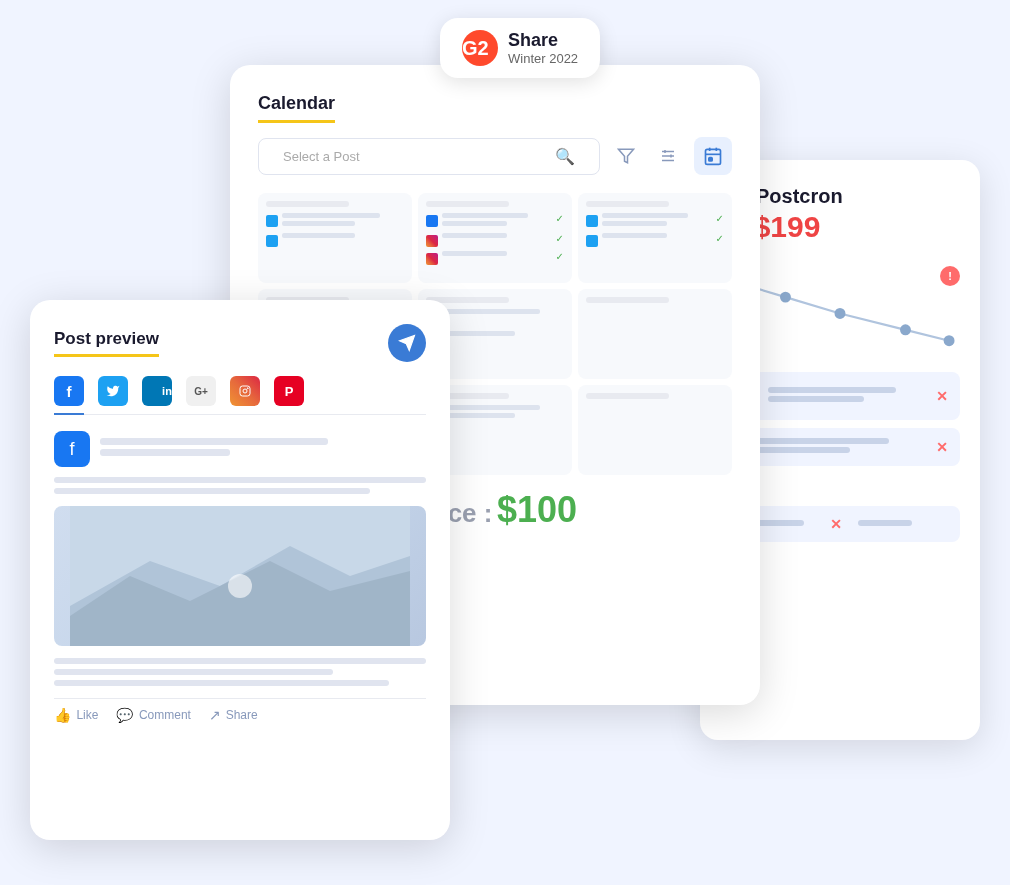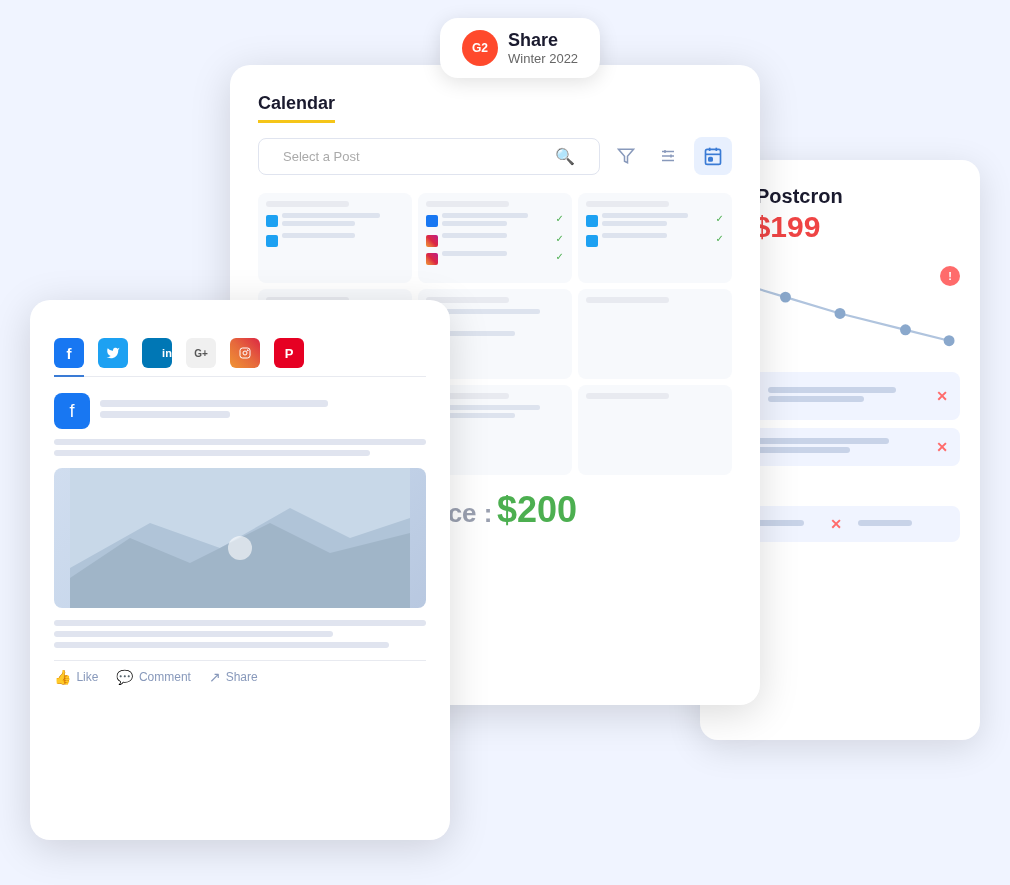--- a/index.html
+++ b/index.html
@@ -26,24 +26,24 @@
       box-shadow: 0 4px 20px rgba(0,0,0,0.12);
       z-index: 20;
     }
     .g2-logo {
       width: 36px;
       height: 36px;
       background: #ff492c;
       border-radius: 50%;
       display: flex;
       align-items: center;
-      justify-content: center;
+      justify-content: flex-start;
       color: white;
       font-weight: 900;
-      font-size: 12px;
+      font-size: 20px;
     }
     .g2-text .leader {
       font-size: 18px;
       font-weight: 800;
       color: #1a1a2e;
     }
     .g2-text .winter {
       font-size: 13px;
       color: #666;
     }
@@ -591,21 +591,21 @@
       </div>
     </div>
 
     <div class="cal-cell">
       <div class="day-header"></div>
     </div>
   </div>
 
   <div class="price-section">
     <span class="price-text">Price :</span>
-    <span class="price-amount">$200</span>
+    <span class="price-amount">$100</span>
   </div>
 </div>
 
 <div class="postcron-card">
   <div class="postcron-header">
     <div class="postcron-check">✓</div>
     <div class="postcron-name">Postcron</div>
   </div>
   <div class="postcron-price-row">
     <span class="postcron-price-label">ice :</span>
@@ -650,20 +650,29 @@
       <div class="list-line w80"></div>
     </div>
     <span class="close-x">✕</span>
     <div class="list-lines" style="margin-left:8px;">
       <div class="list-line w60"></div>
     </div>
   </div>
 </div>
 
 <div class="preview-card">
+  <div class="preview-header">
+    <div class="preview-title">Post preview</div>
+    <div class="send-btn">
+      <svg width="18" height="18" viewBox="0 0 24 24" fill="white">
+          <path d="M22 2L11 13"></path>
+          <path d="M22 2L15 22L11 13L2 9L22 2Z" stroke="white" stroke-width="1.5" fill="white"></path>
+        </svg>
+    </div>
+  </div>
   <div class="social-tabs">
     <div class="social-tab tab-fb active">f</div>
     <div class="social-tab tab-tw">
       <svg width="14" height="14" viewBox="0 0 24 24" fill="white">
           <path d="M23 3a10.9 10.9 0 01-3.14 1.53A4.48 4.48 0 0012 7v1A10.66 10.66 0 013 4s-4 9 5 13a11.64 11.64 0 01-7 2c9 5 20 0 20-11.5a4.5 4.5 0 00-.08-.83A7.72 7.72 0 0023 3z"></path>
         </svg>
     </div>
     <div class="social-tab tab-li" style="font-size:11px;font-weight:900;padding-left:20px;">in</div>
     <div class="social-tab tab-gm" style="font-size:10px;">G+</div>
     <div class="social-tab tab-ig">

